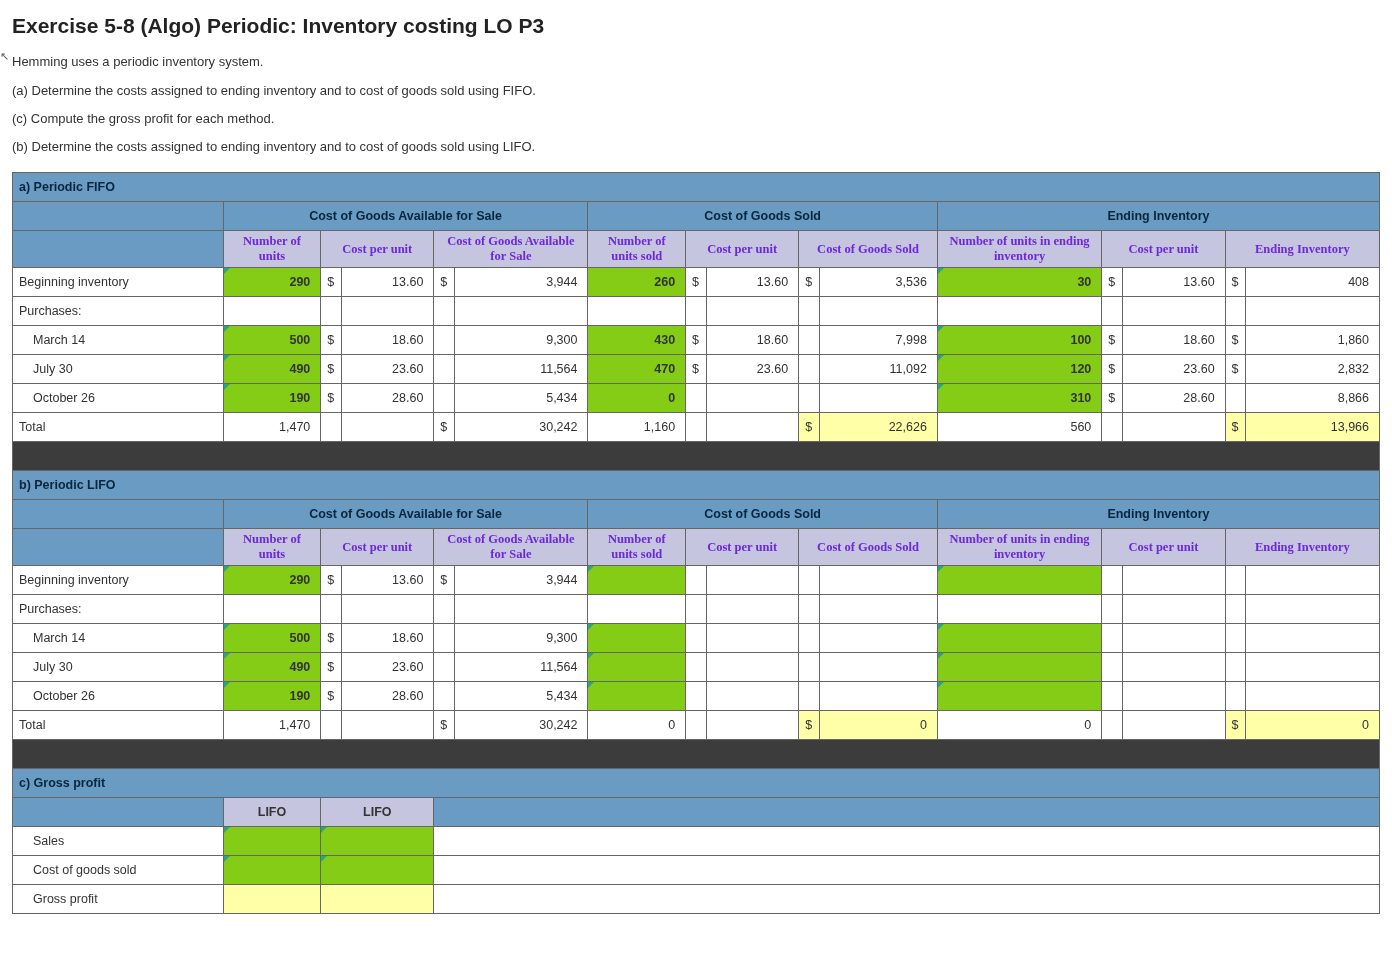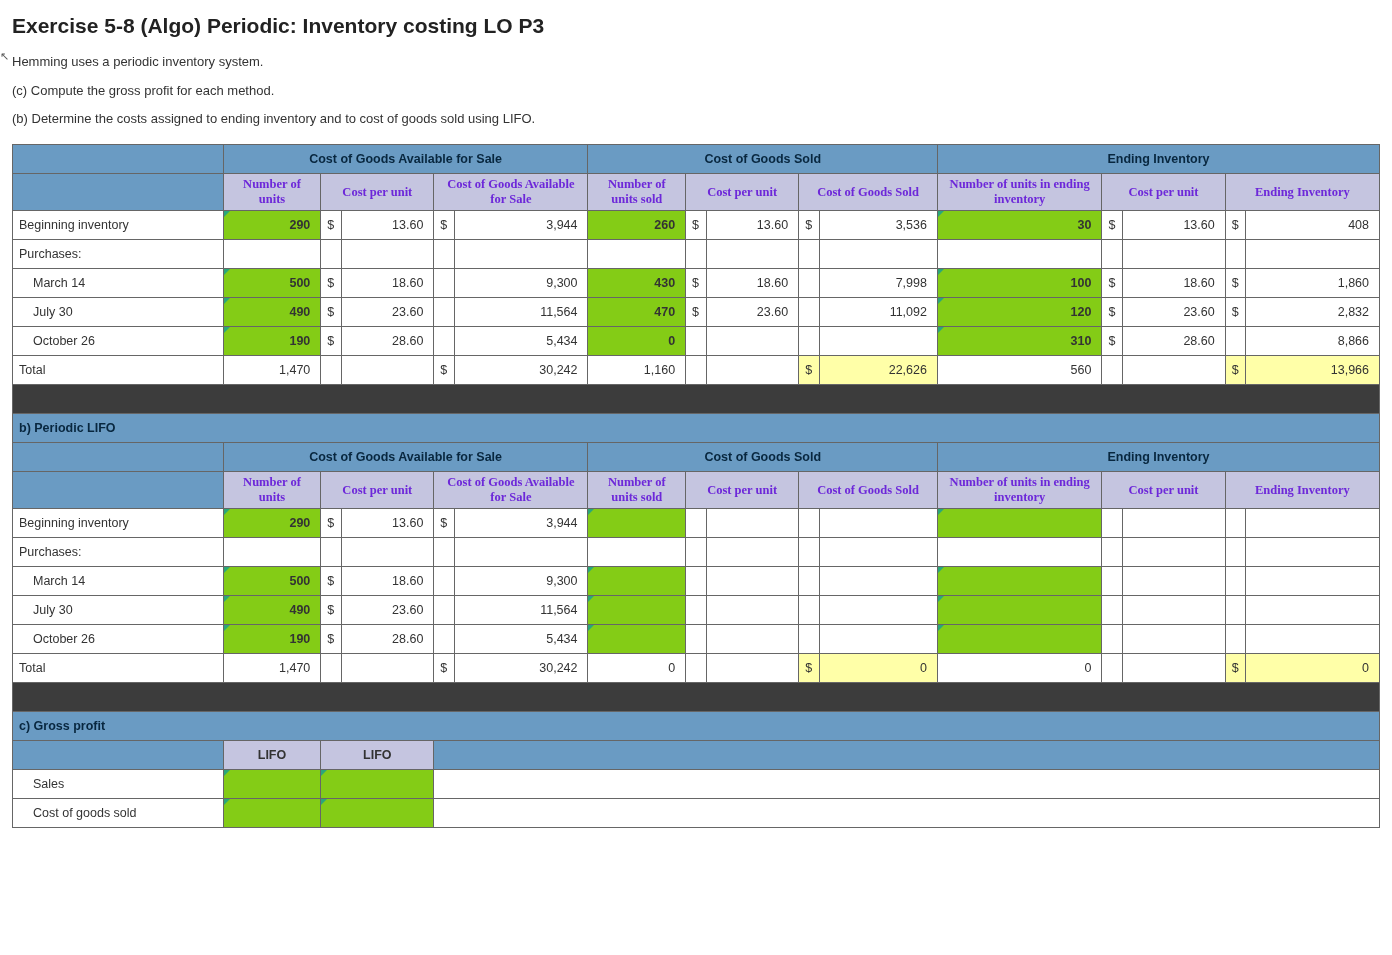--- a/index.html
+++ b/index.html
@@ -129,20 +129,21 @@
 <body>
 
 <h1 class="title">Exercise 5-8 (Algo) Periodic: Inventory costing LO P3</h1>
 
 <div class="intro">
   <span class="cursor-glyph">↖</span>
   <p>Hemming uses a periodic inventory system.</p>
 </div>
 
 <div class="questions">
+  <p>(a) Determine the costs assigned to ending inventory and to cost of goods sold using FIFO.</p>
   <p>(c) Compute the gross profit for each method.</p>
   <p>(b) Determine the costs assigned to ending inventory and to cost of goods sold using LIFO.</p>
 </div>
 
 <table class="main">
   <colgroup>
     <col class="col-label">
     <col class="col-n1">
       <col class="col-c1">
       <col class="col-v1">
@@ -154,20 +155,23 @@
     <col class="col-c4">
       <col class="col-v4">
     <col class="col-n3">
       <col class="col-c5">
       <col class="col-v5">
     <col class="col-c6">
       <col class="col-v6">
   </colgroup>
 
   <tbody>
+      <tr class="section-row">
+    <td colspan="16">a) Periodic FIFO</td>
+  </tr>
   <tr class="group-header">
     <td class="blueback"></td>
     <td colspan="5">Cost of Goods Available for Sale</td>
     <td colspan="5">Cost of Goods Sold</td>
     <td colspan="5">Ending Inventory</td>
   </tr>
   <tr class="sub-header">
     <td class="blueback"></td>
     <td>Number of units</td>
     <td colspan="2">Cost per unit</td>
@@ -452,14 +456,20 @@
     <td class="num editable tick"></td>
     <td colspan="2" class="num editable tick"></td>
     <td colspan="12" class="noshow"></td>
   </tr>
   <tr>
     <td class="labelcell indent">Cost of goods sold</td>
     <td class="num editable tick"></td>
     <td colspan="2" class="num editable tick"></td>
     <td colspan="12" class="noshow"></td>
   </tr>
+  <tr>
+    <td class="labelcell indent">Gross profit</td>
+    <td class="num yellow"></td>
+    <td colspan="2" class="num yellow"></td>
+    <td colspan="12" class="noshow"></td>
+  </tr>
 </tbody>
   </table>
 
 </body></html>

